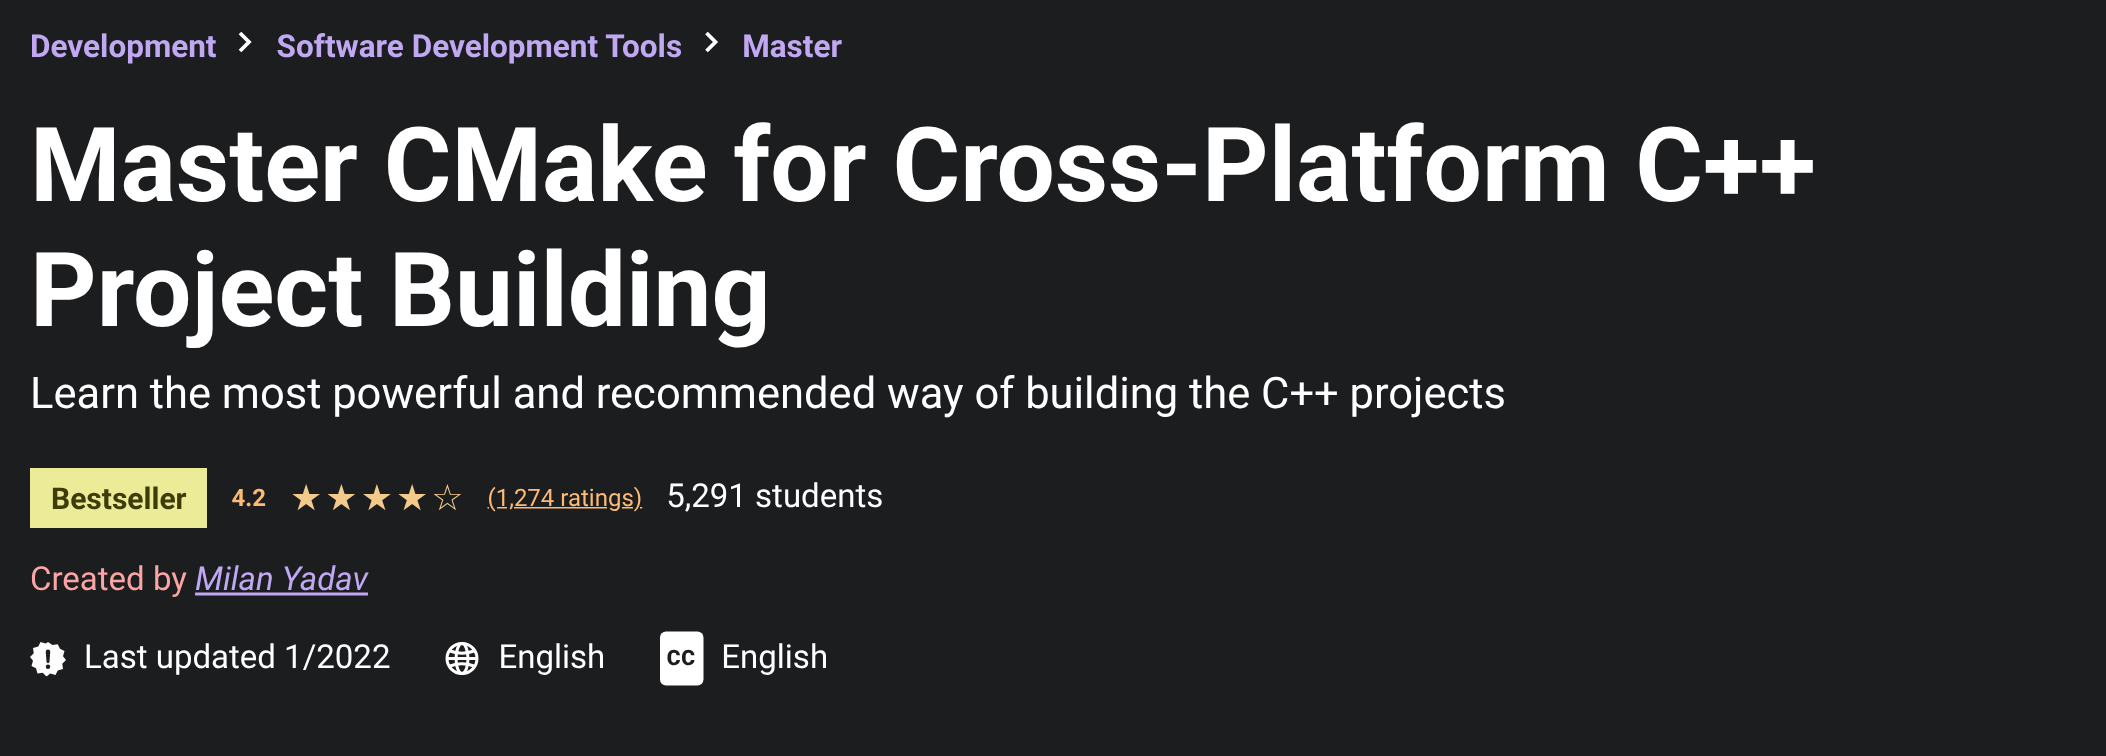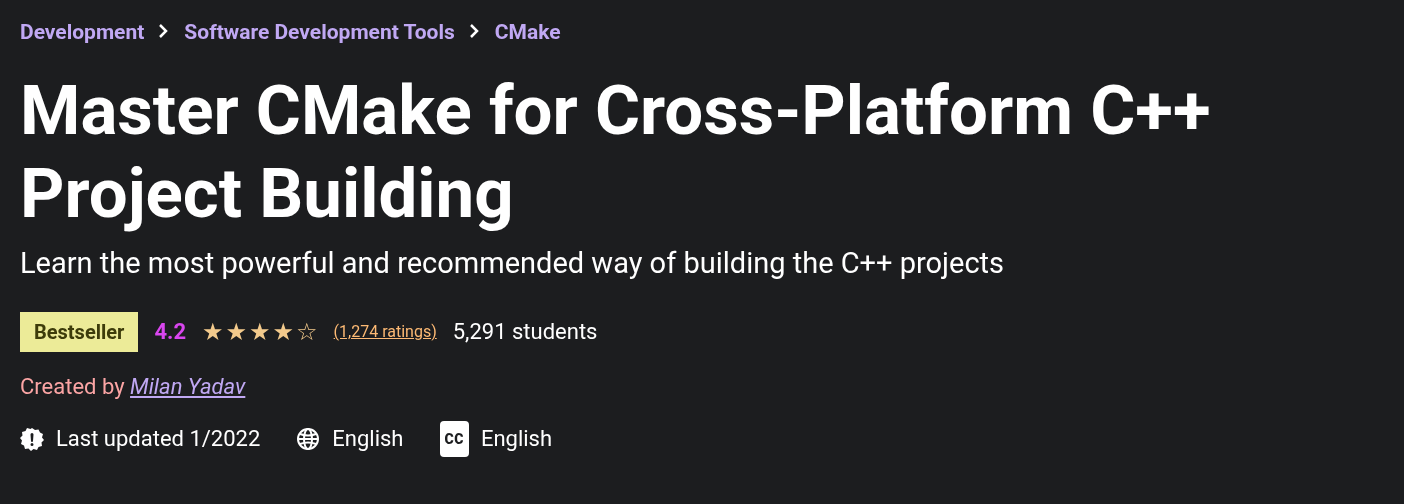--- a/index.html
+++ b/index.html
@@ -9,21 +9,20 @@
     }
     body {
       background-color: #1c1d1f;
       color: #ffffff;
       font-family: -apple-system, BlinkMacSystemFont, "Segoe UI", Roboto, "Helvetica Neue", Arial, sans-serif;
       padding: 20px 20px 30px 20px;
       width: 1404px;
     }
     .breadcrumb {
       display: flex;
-      align-items: center;
       gap: 14px;
       margin-bottom: 26px;
     }
     .breadcrumb-link {
       color: #c0a8f3;
       font-size: 21px;
       font-weight: 700;
       text-decoration: none;
       cursor: pointer;
     }
@@ -51,22 +50,22 @@
       margin-bottom: 22px;
     }
     .bestseller-badge {
       background-color: #eceb98;
       color: #3d3c0a;
       font-size: 20px;
       font-weight: 700;
       padding: 8px 14px;
     }
     .rating-value {
-      color: #d946ef;
-      font-size: 22px;
+      color: #fdba74;
+      font-size: 16px;
       font-weight: 700;
       text-align: right;
     }
     .stars {
       display: flex;
       align-items: center;
       gap: 2px;
     }
     .star {
       color: #f3ca8c;
@@ -131,21 +130,21 @@
     <svg width="12" height="16" viewBox="0 0 12 16" fill="none">
         <path d="M2 2 L8 8 L2 14" stroke="#ffffff" stroke-width="2.5" fill="none"></path>
       </svg>
   </span>
   <a class="breadcrumb-link">Software Development Tools</a>
   <span class="breadcrumb-chevron">
     <svg width="12" height="16" viewBox="0 0 12 16" fill="none">
         <path d="M2 2 L8 8 L2 14" stroke="#ffffff" stroke-width="2.5" fill="none"></path>
       </svg>
   </span>
-  <a class="breadcrumb-link">CMake</a>
+  <a class="breadcrumb-link">Master</a>
 </nav>
 
 <h1 class="course-title">Master CMake for Cross-Platform C++ Project Building</h1>
 
 <p class="course-subtitle">Learn the most powerful and recommended way of building the C++ projects</p>
 
 <div class="meta-row">
   <span class="bestseller-badge">Bestseller</span>
   <span class="rating-value">4.2</span>
   <span class="stars">

